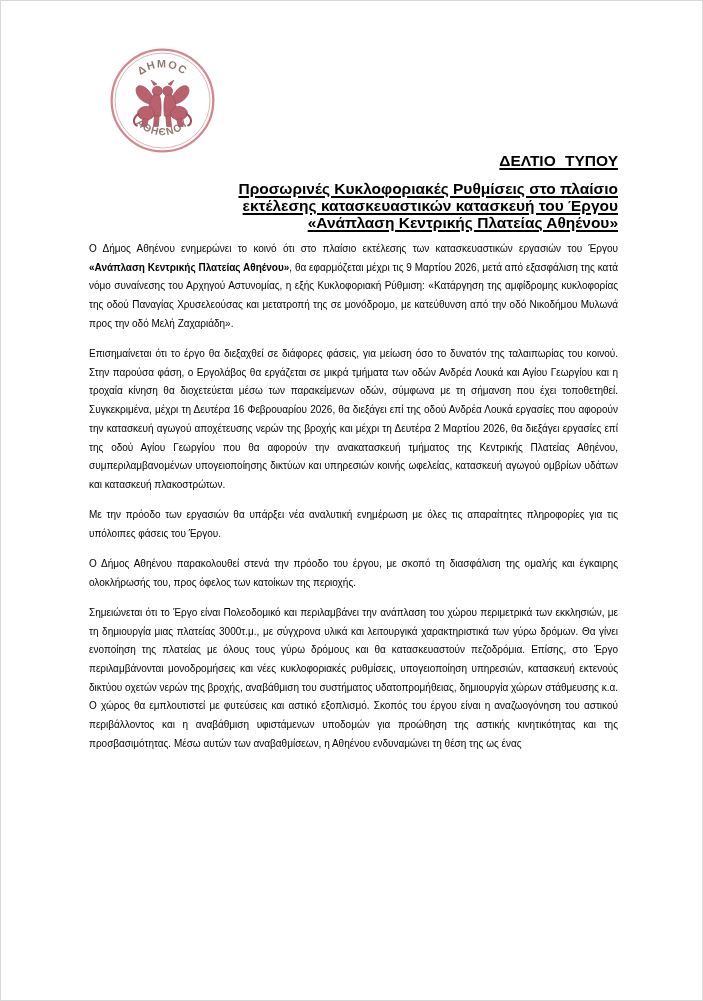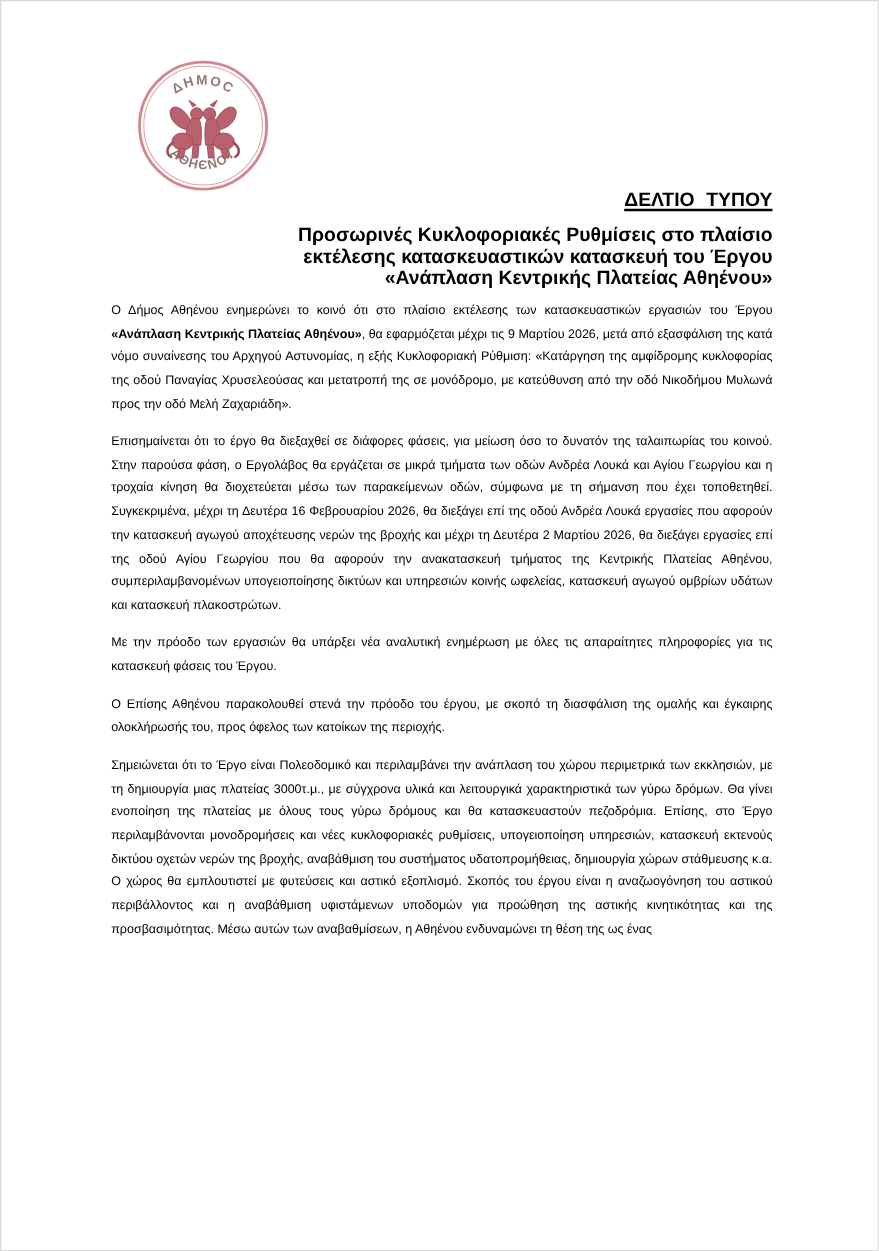--- a/index.html
+++ b/index.html
@@ -41,20 +41,21 @@
     text-decoration-thickness: 1.5px;
     word-spacing: 5px;
   }
   .subtitle {
     margin-top: 11px;
     font-size: 15.5px;
     font-weight: bold;
     line-height: 17.2px;
   }
   .subtitle-line {
+    text-decoration: underline;
     text-underline-offset: 2px;
     text-decoration-thickness: 1.5px;
   }
   .body-text {
     position: absolute;
     left: 88px;
     top: 239px;
     width: 529px;
     font-size: 10px;
     line-height: 18.7px;
@@ -105,18 +106,18 @@
     <div class="subtitle">
       <div class="subtitle-line">Προσωρινές Κυκλοφοριακές Ρυθμίσεις στο πλαίσιο</div>
       <div class="subtitle-line">εκτέλεσης κατασκευαστικών κατασκευή του Έργου</div>
       <div class="subtitle-line">«Ανάπλαση Κεντρικής Πλατείας Αθηένου»</div>
     </div>
   </div>
 
   <div class="body-text">
     <p><span>Ο Δήμος Αθηένου ενημερώνει το κοινό ότι στο πλαίσιο εκτέλεσης των κατασκευαστικών εργασιών του Έργου </span><strong>«Ανάπλαση Κεντρικής Πλατείας Αθηένου»</strong><span>, θα εφαρμόζεται μέχρι τις 9 Μαρτίου 2026, μετά από εξασφάλιση της κατά νόμο συναίνεσης του Αρχηγού Αστυνομίας, η εξής Κυκλοφοριακή Ρύθμιση: «Κατάργηση της αμφίδρομης κυκλοφορίας της οδού Παναγίας Χρυσελεούσας και μετατροπή της σε μονόδρομο, με κατεύθυνση από την οδό Νικοδήμου Μυλωνά προς την οδό Μελή Ζαχαριάδη».</span></p>
     <p>Επισημαίνεται ότι το έργο θα διεξαχθεί σε διάφορες φάσεις, για μείωση όσο το δυνατόν της ταλαιπωρίας του κοινού. Στην παρούσα φάση, ο Εργολάβος θα εργάζεται σε μικρά τμήματα των οδών Ανδρέα Λουκά και Αγίου Γεωργίου και η τροχαία κίνηση θα διοχετεύεται μέσω των παρακείμενων οδών, σύμφωνα με τη σήμανση που έχει τοποθετηθεί. Συγκεκριμένα, μέχρι τη Δευτέρα 16 Φεβρουαρίου 2026, θα διεξάγει επί της οδού Ανδρέα Λουκά εργασίες που αφορούν την κατασκευή αγωγού αποχέτευσης νερών της βροχής και μέχρι τη Δευτέρα 2 Μαρτίου 2026, θα διεξάγει εργασίες επί της οδού Αγίου Γεωργίου που θα αφορούν την ανακατασκευή τμήματος της Κεντρικής Πλατείας Αθηένου, συμπεριλαμβανομένων υπογειοποίησης δικτύων και υπηρεσιών κοινής ωφελείας, κατασκευή αγωγού ομβρίων υδάτων και κατασκευή πλακοστρώτων.</p>
-    <p>Με την πρόοδο των εργασιών θα υπάρξει νέα αναλυτική ενημέρωση με όλες τις απαραίτητες πληροφορίες  για τις κατασκευή φάσεις του Έργου.</p>
-    <p>Ο Επίσης Αθηένου παρακολουθεί στενά την πρόοδο του έργου, με σκοπό τη διασφάλιση της ομαλής και έγκαιρης ολοκλήρωσής του, προς όφελος των κατοίκων της περιοχής.</p>
+    <p>Με την πρόοδο των εργασιών θα υπάρξει νέα αναλυτική ενημέρωση με όλες τις απαραίτητες πληροφορίες  για τις υπόλοιπες φάσεις του Έργου.</p>
+    <p>Ο Δήμος Αθηένου παρακολουθεί στενά την πρόοδο του έργου, με σκοπό τη διασφάλιση της ομαλής και έγκαιρης ολοκλήρωσής του, προς όφελος των κατοίκων της περιοχής.</p>
     <p>Σημειώνεται ότι το Έργο είναι Πολεοδομικό και περιλαμβάνει την ανάπλαση του χώρου περιμετρικά των εκκλησιών, με τη δημιουργία μιας πλατείας 3000τ.μ., με σύγχρονα υλικά και λειτουργικά χαρακτηριστικά των γύρω δρόμων. Θα γίνει ενοποίηση της πλατείας με όλους τους γύρω δρόμους και θα κατασκευαστούν πεζοδρόμια. Επίσης, στο Έργο περιλαμβάνονται μονοδρομήσεις και νέες κυκλοφοριακές ρυθμίσεις, υπογειοποίηση υπηρεσιών, κατασκευή εκτενούς δικτύου οχετών νερών της βροχής, αναβάθμιση του συστήματος υδατοπρομήθειας, δημιουργία χώρων στάθμευσης κ.α. Ο χώρος θα εμπλουτιστεί με φυτεύσεις και αστικό εξοπλισμό. Σκοπός του έργου είναι η αναζωογόνηση του αστικού περιβάλλοντος και η αναβάθμιση υφιστάμενων υποδομών για προώθηση της αστικής κινητικότητας και της προσβασιμότητας. Μέσω αυτών των αναβαθμίσεων, η Αθηένου ενδυναμώνει τη θέση της ως ένας</p>
   </div>
 
 </div>
 
 </body></html>

